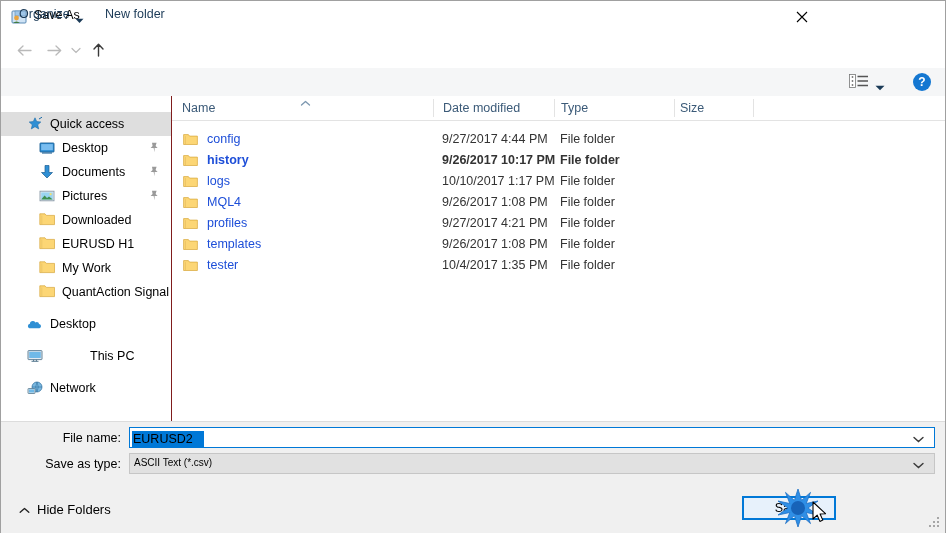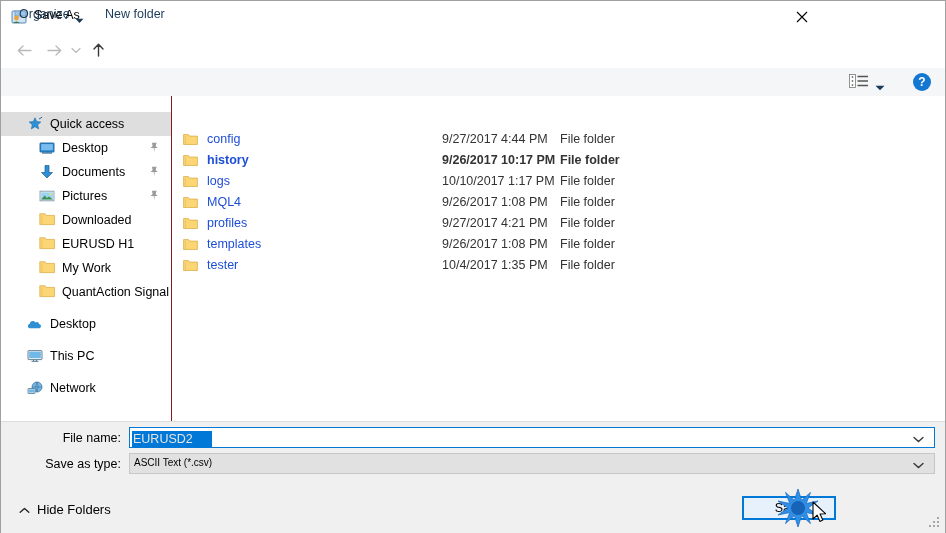--- a/index.html
+++ b/index.html
@@ -62,21 +62,21 @@
   .row-name{font-size:12.5px;color:#1d4ed8;white-space:nowrap;}
   .row-date{position:absolute;left:270px;font-size:12.5px;color:#333;white-space:nowrap;}
   .row-type{position:absolute;left:388px;font-size:12.5px;color:#333;white-space:nowrap;}
 
   
   .bottom{position:absolute;left:0;top:420px;width:944px;height:111px;background:#f0f0f0;border-top:1px solid #dcdcdc;}
   .lbl-right{position:absolute;font-size:12.5px;color:#000;text-align:right;white-space:nowrap;}
   .fname-lbl{left:0;top:430px;width:120px;}
   .ftype-lbl{left:0;top:456px;width:120px;}
   .fname-box{position:absolute;left:128px;top:426px;width:806px;height:21px;border:1px solid #0078d7;background:#fff;box-sizing:border-box;}
-  .fname-val{position:absolute;left:131px;top:430px;font-size:12.5px;color:#e5e5e5;background:#0078d7;padding:1px 19px 1px 1px;white-space:nowrap;}
+  .fname-val{position:absolute;left:131px;top:430px;font-size:12.5px;color:#000000;background:#0078d7;padding:1px 11px 1px 1px;white-space:nowrap;}
   .fname-chev{position:absolute;left:912px;top:431px;}
   .ftype-box{position:absolute;left:128px;top:452px;width:806px;height:21px;border:1px solid #c6c6c6;background:#e1e1e1;box-sizing:border-box;}
   .ftype-val{position:absolute;left:133px;top:456px;font-size:10px;color:#000;white-space:nowrap;}
   .ftype-chev{position:absolute;left:912px;top:457px;}
 
   .hide-folders{position:absolute;left:18px;top:501px;display:flex;align-items:center;}
   .hf-caret{margin-right:7px;}
   .hf-lbl{font-size:13px;color:#000;}
 
   .btn{position:absolute;top:495px;height:24px;box-sizing:border-box;display:flex;align-items:center;justify-content:center;font-size:12.5px;color:#000;}
@@ -295,21 +295,21 @@
 
     <div class="sb-item" style="top:216px;">
       <span class="sb-ico" style="margin-left:26px;">
         <svg width="16" height="16" viewBox="0 0 16 16">
             <path d="M3.6 12.3 q-2.7 0 -2.7 -2.3 q0 -1.9 2 -2.3 q0.2 -2.6 2.9 -2.6 q1.7 0 2.6 1.3 q0.6 -0.4 1.4 -0.4 q2 0 2.3 1.9 q1.9 0.2 1.9 2.1 q0 2.3 -2.8 2.3 z" fill="#2f8fd4"></path>
           </svg>
       </span>
       <span class="sb-lbl">Desktop</span>
     </div>
 
-    <div class="sb-item" style="top:248px;">
+    <div class="sb-item" style="top:248px;gap:40px;">
       <span class="sb-ico" style="margin-left:26px;">
         <svg width="16" height="16" viewBox="0 0 16 16">
             <rect x="1" y="2.6" width="14" height="9" rx="0.6" fill="#e3eaf0" stroke="#56788f" stroke-width="0.9"></rect>
             <rect x="2.2" y="3.8" width="11.6" height="6.2" fill="#6fb9e8"></rect>
             <path d="M4.5 13.3 H11.5 M6.6 11.6 v1.7 M9.4 11.6 v1.7" stroke="#56788f" stroke-width="1"></path>
           </svg>
       </span>
       <span class="sb-lbl">This PC</span>
     </div>
 
@@ -320,20 +320,35 @@
             <path d="M5 7 h10 M10 2 q2.6 5 0 10 M10 2 q-2.6 5 0 10" stroke="#2f6f9e" stroke-width="0.6" fill="none"></path>
             <rect x="1" y="8.5" width="7" height="5" rx="0.5" fill="#d9e6ef" stroke="#56788f" stroke-width="0.8"></rect>
             <rect x="2" y="9.4" width="5" height="3.1" fill="#6fb9e8"></rect>
           </svg>
       </span>
       <span class="sb-lbl">Network</span>
     </div>
   </div>
 
   <div class="filelist">
+    <div class="colhead">
+      <div class="sortmark">
+        <svg width="11" height="7" viewBox="0 0 11 7">
+            <path d="M1.5 5 L5.5 1.4 L9.5 5" stroke="#7d98b0" stroke-width="1.3" fill="none" stroke-linecap="round" stroke-linejoin="round"></path>
+          </svg>
+      </div>
+      <div class="col" style="left:10px;">Name</div>
+      <div class="col" style="left:271px;">Date modified</div>
+      <div class="col" style="left:389px;">Type</div>
+      <div class="col" style="left:508px;">Size</div>
+      <div class="coldiv" style="left:261px;"></div>
+      <div class="coldiv" style="left:382px;"></div>
+      <div class="coldiv" style="left:502px;"></div>
+      <div class="coldiv" style="left:581px;"></div>
+    </div>
 
     <div class="row" style="top:33px;">
       <span class="row-ico"><svg width="15" height="13" viewBox="0 0 15 13">
             <path d="M0.6 1.6 h4.8 l1.2 1.5 h7.8 v8.4 h-13.8 z" fill="#fcd675" stroke="#d7a63a" stroke-width="0.7"></path>
             <path d="M2.5 11.5 v-8.4" stroke="#e3bb5e" stroke-width="0.6"></path>
           </svg></span>
       <span class="row-name">config</span>
       <span class="row-date">9/27/2017 4:44 PM</span>
       <span class="row-type">File folder</span>
     </div>

